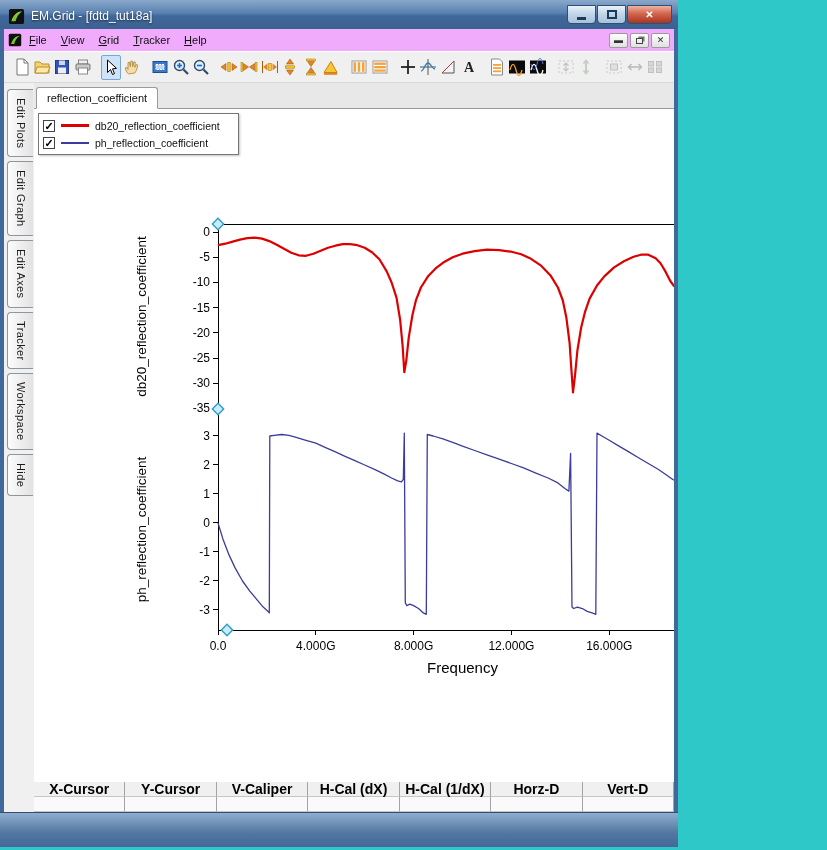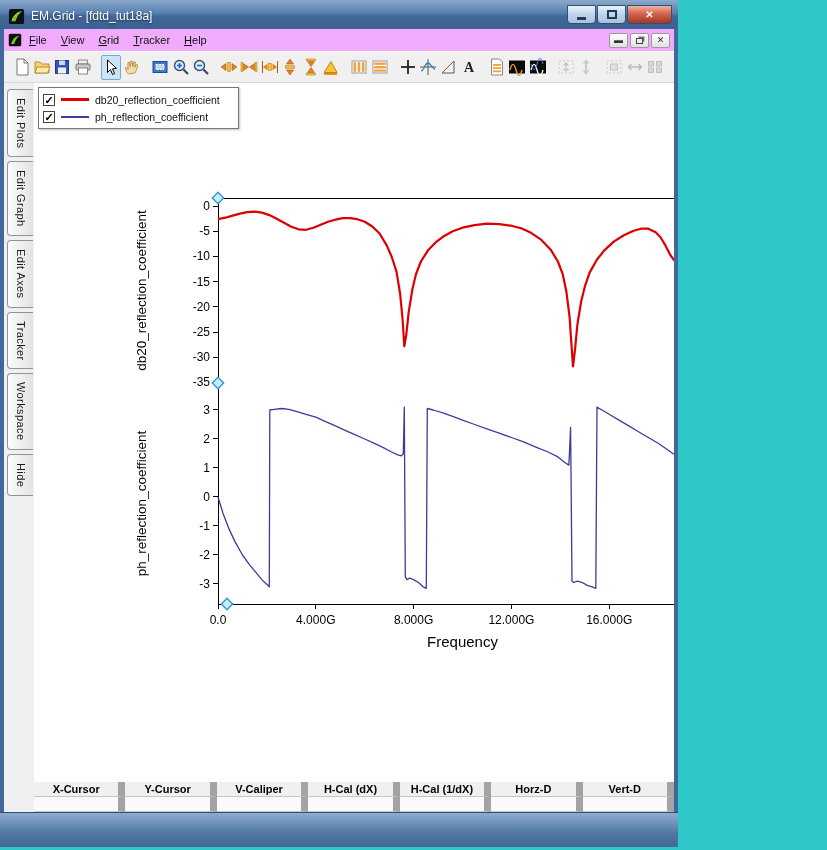--- a/index.html
+++ b/index.html
@@ -59,21 +59,21 @@
 .lg-row:first-child .lg-line { height:3px; }
 .lg-label { font-size:10.5px; color:#111; }
 
 
 #chart-svg { position:absolute; left:98px; top:85px; }
 #chart-svg text { font-family:"Liberation Sans",sans-serif; fill:#000; }
 
 
 .cursor-table { height:30px; }
 .ct-head,.ct-row { display:flex; height:15px; }
-.ct-cell { flex:1; border-right:7px solid #a3a3a3; border-bottom:1px solid #c6c6c6; font-size:11px; font-weight:bold;
+.ct-cell { flex:1; border-right:1px solid #a3a3a3; border-bottom:1px solid #c6c6c6; font-size:14px; font-weight:bold;
   display:flex; align-items:center; justify-content:center; background:#f0f0f0; color:#000; }
 .ct-row .ct-cell { background:#fafafa; font-weight:normal; }
 
 
 .statusbar { position:absolute; left:0; right:0; bottom:3px; height:35px;
   background:linear-gradient(#8fadcf,#50779f 60%,#44679a); border-top:1px solid #2d4f76; }
 .desktop-edge { position:absolute; left:0; right:0; bottom:0; height:3px; background:#2ec8c8; }
 </style>
 </head>
 <body>
@@ -345,20 +345,23 @@
         </div>
       <div class="vtab">
           <span class="vtext">Workspace</span>
         </div>
       <div class="vtab">
           <span class="vtext">Hide</span>
         </div>
     </div>
 
     <div class="content">
+      <div class="tabbar">
+        <div class="doc-tab">reflection_coefficient</div>
+      </div>
 
       <div class="canvas">
         <div class="legend">
           <div class="lg-row">
             <span class="cb">✓</span>
             <span class="lg-line" style="background: rgb(221, 0, 0);"></span>
             <span class="lg-label">db20_reflection_coefficient</span>
           </div>
           <div class="lg-row">
             <span class="cb">✓</span>

